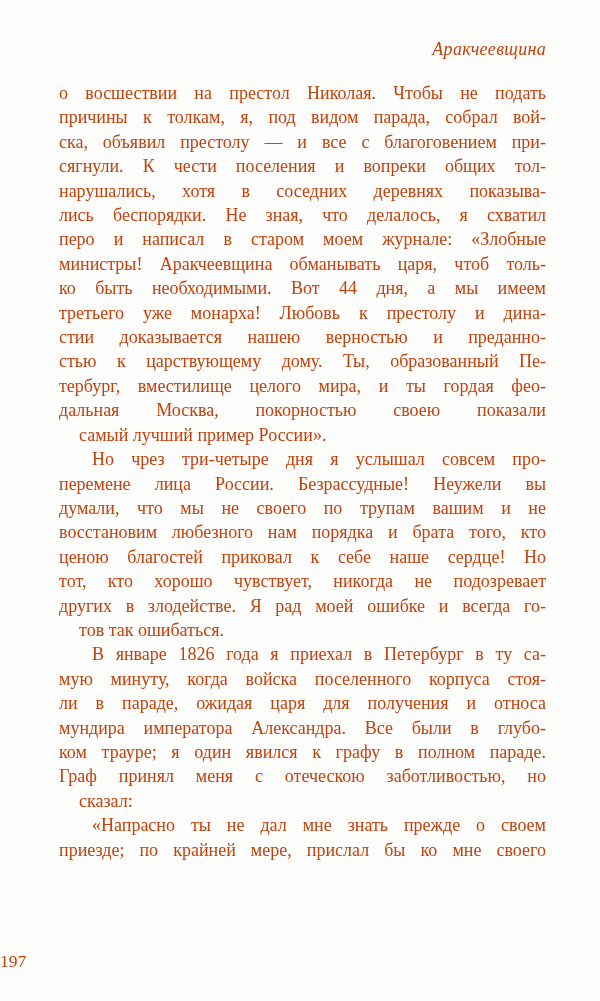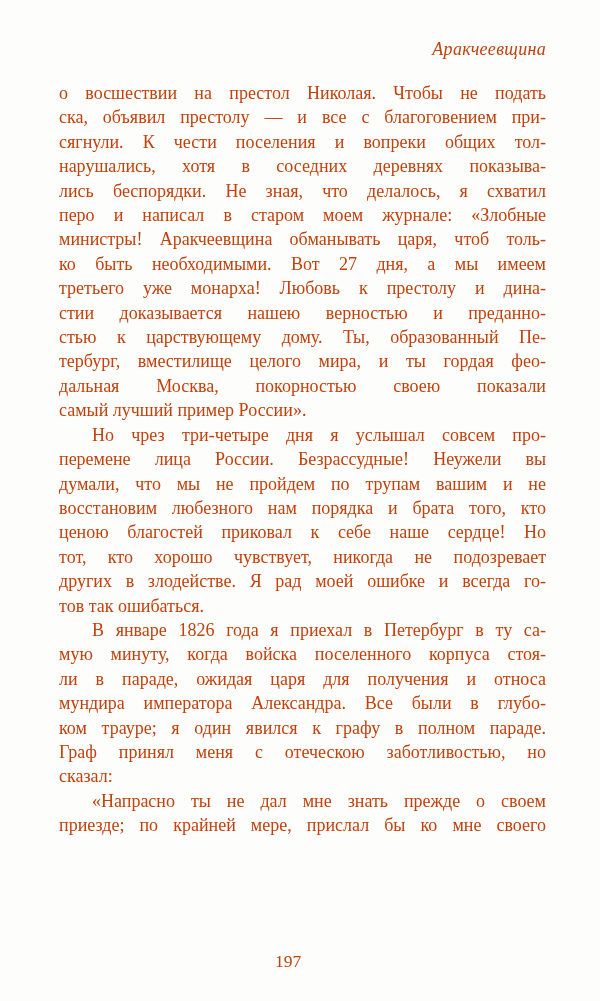--- a/index.html
+++ b/index.html
@@ -39,64 +39,66 @@
     font-size: 18px;
     line-height: 24.42px;
     height: 24.42px;
     text-align: justify;
     text-align-last: justify;
     -moz-text-align-last: justify;
     white-space: normal;
   }
   .line.para-end {
     text-align-last: left;
+    margin-left: 20px;
     -moz-text-align-last: left;
   }
   .line.indent {
     text-indent: 33px;
   }
   .page-number {
     position: absolute;
     top: 951px;
     left: 0;
     width: 576px;
-    text-align: center;
+    text-align: left;
     font-size: 17.5px;
   }
 </style>
 </head>
 <body>
 
 <div class="page">
 
   <div class="running-title">Аракчеевщина</div>
 
   <div class="text-block">
 
     <div class="paragraph">
       <div class="line">о восшествии на престол Николая. Чтобы не подать</div>
+      <div class="line">причины к толкам, я, под видом парада, собрал вой-</div>
       <div class="line">ска, объявил престолу — и все с благоговением при-</div>
       <div class="line">сягнули. К чести поселения и вопреки общих тол-</div>
       <div class="line">нарушались, хотя в соседних деревнях показыва-</div>
       <div class="line">лись беспорядки. Не зная, что делалось, я схватил</div>
       <div class="line">перо и написал в старом моем журнале: «Злобные</div>
       <div class="line">министры! Аракчеевщина обманывать царя, чтоб толь-</div>
-      <div class="line">ко быть необходимыми. Вот 27 дня, а мы имеем</div>
+      <div class="line">ко быть необходимыми. Вот 44 дня, а мы имеем</div>
       <div class="line">третьего уже монарха! Любовь к престолу и дина-</div>
       <div class="line">стии доказывается нашею верностью и преданно-</div>
       <div class="line">стью к царствующему дому. Ты, образованный Пе-</div>
       <div class="line">тербург, вместилище целого мира, и ты гордая фео-</div>
       <div class="line">дальная Москва, покорностью своею показали</div>
       <div class="line para-end">самый лучший пример России».</div>
     </div>
 
     <div class="paragraph">
       <div class="line indent">Но чрез три-четыре дня я услышал совсем про-</div>
       <div class="line">перемене лица России. Безрассудные! Неужели вы</div>
-      <div class="line">думали, что мы не пройдем по трупам вашим и не</div>
+      <div class="line">думали, что мы не своего по трупам вашим и не</div>
       <div class="line">восстановим любезного нам порядка и брата того, кто</div>
       <div class="line">ценою благостей приковал к себе наше сердце! Но</div>
       <div class="line">тот, кто хорошо чувствует, никогда не подозревает</div>
       <div class="line">других в злодействе. Я рад моей ошибке и всегда го-</div>
       <div class="line para-end">тов так ошибаться.</div>
     </div>
 
     <div class="paragraph">
       <div class="line indent">В январе 1826 года я приехал в Петербург в ту са-</div>
       <div class="line">мую минуту, когда войска поселенного корпуса стоя-</div>

